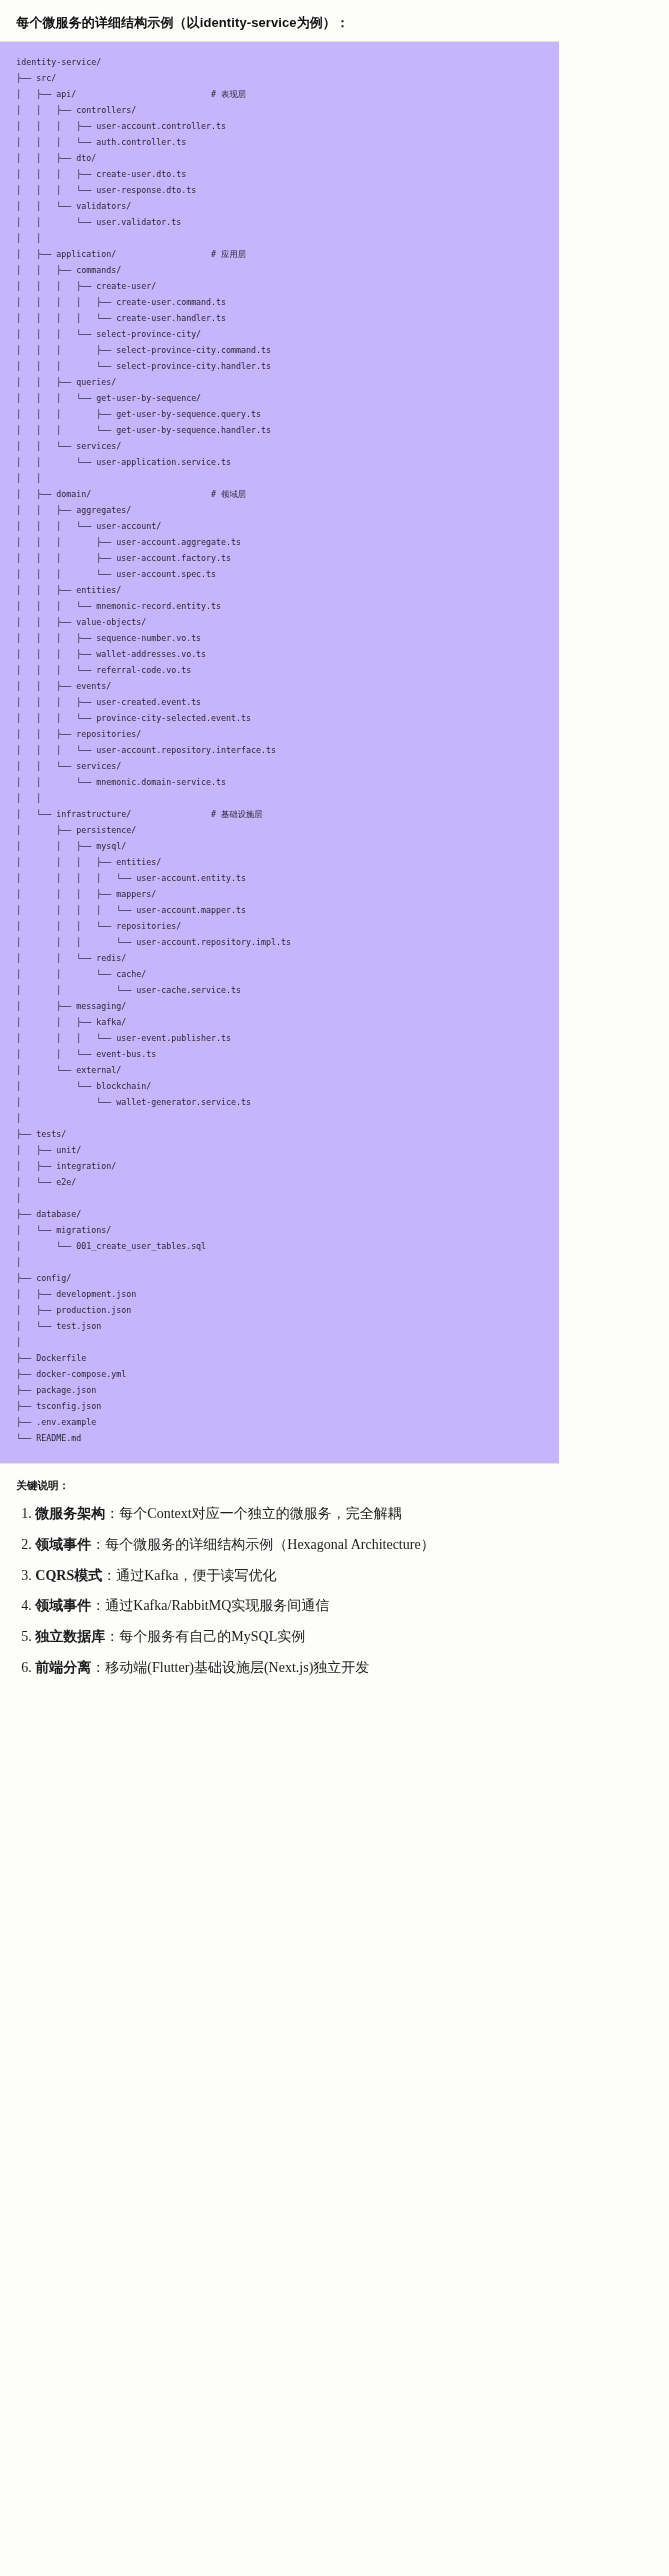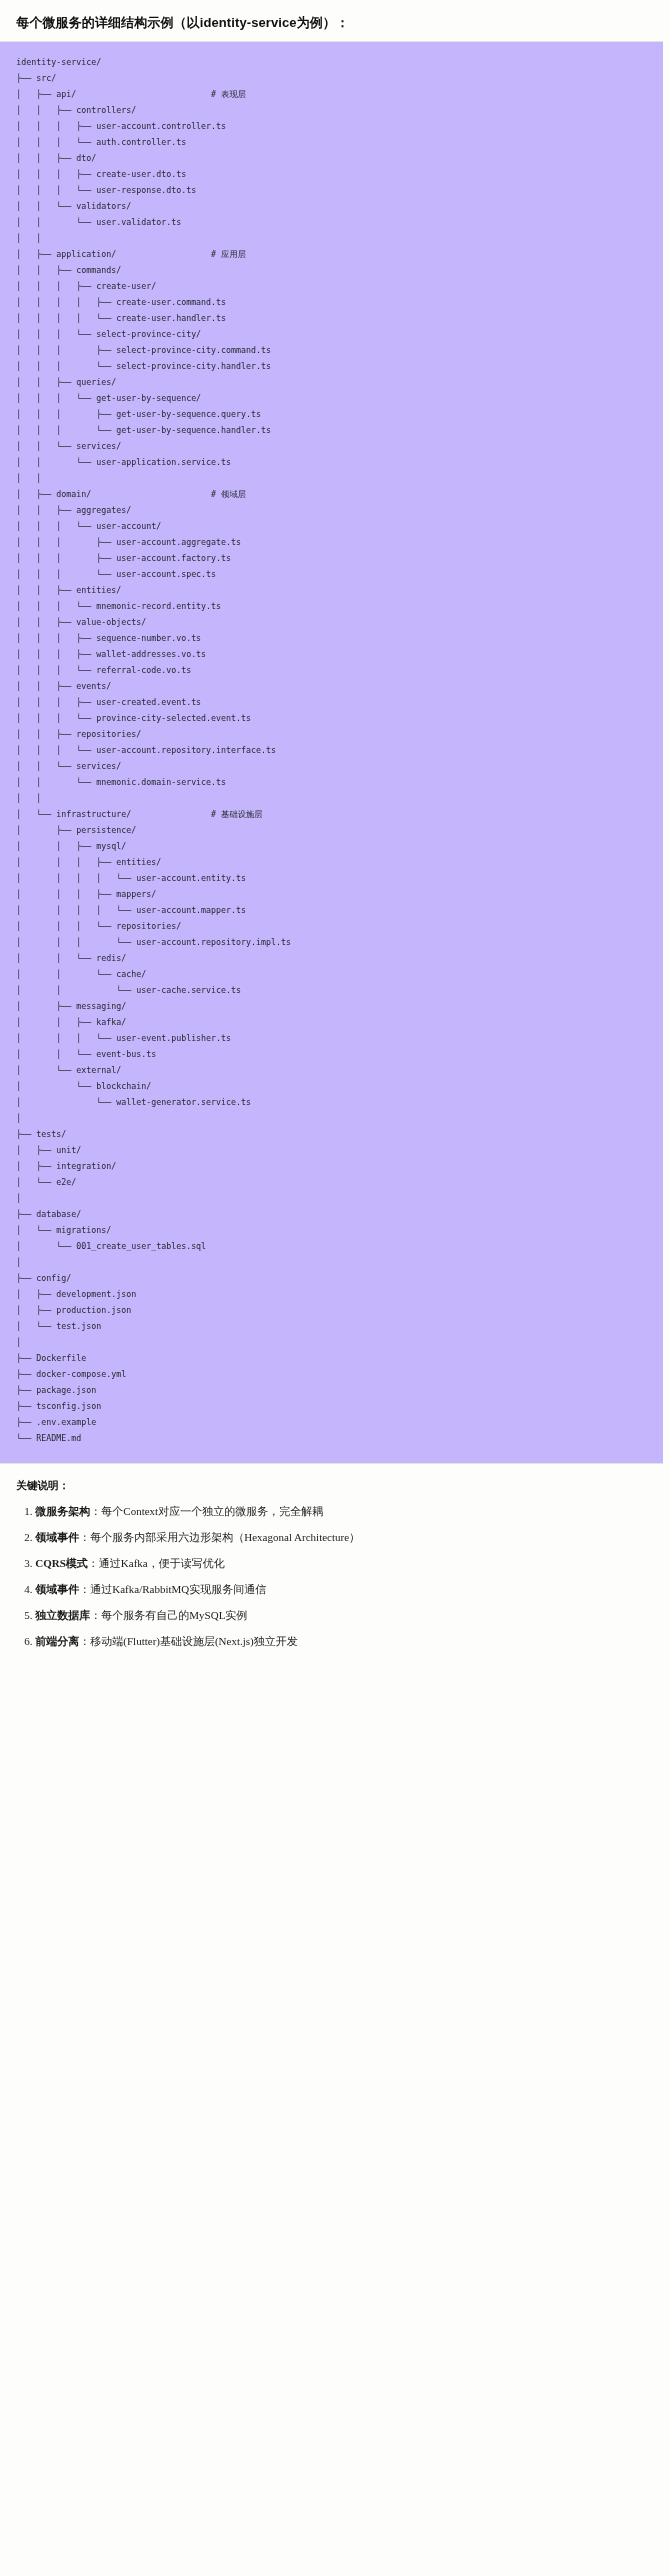--- a/index.html
+++ b/index.html
@@ -7,21 +7,21 @@
     padding: 0;
     background: #fdfdfb;
   }
   body {
     width: 669px;
     font-family: "Liberation Serif", "DejaVu Serif", serif;
     color: #1c1c1c;
     -webkit-font-smoothing: antialiased;
   }
   .page {
-    width: 663px;
+    width: 559px;
     box-sizing: border-box;
     background: #fdfdfb;
   }
 
   
   .title-block {
     padding: 13.8px 16.3px 10px 16.3px;
   }
   .doc-title {
     font-family: "Liberation Sans", "DejaVu Sans", sans-serif;
@@ -67,21 +67,21 @@
     color: #111111;
     margin: 0 0 10px 0;
     line-height: 1.4;
   }
   ol.notes {
     margin: 0;
     padding: 0 0 0 19px;
     list-style-position: outside;
   }
   ol.notes li {
-    font-size: 11px;
+    font-size: 14px;
     line-height: 1.62;
     margin: 0 0 8.1px 0;
     color: #1c1c1c;
   }
   ol.notes li:last-child { margin-bottom: 0; }
   .note-term {
     font-weight: bold;
   }
   .closing {
     margin: 13.8px 0 0 0;
@@ -194,21 +194,21 @@
   <hr class="rule">
 
   <div class="notes-block">
     <div class="notes-title">关键说明：</div>
 
     <ol class="notes">
       <li>
         <span class="note-term">微服务架构</span><span>：每个Context对应一个独立的微服务，完全解耦</span>
       </li>
       <li>
-        <span class="note-term">领域事件</span><span>：每个服务内部采用六边形架构（Hexagonal Architecture）</span>
+        <span class="note-term">领域事件</span><span>：每个微服务的详细结构示例（Hexagonal Architecture）</span>
       </li>
       <li>
         <span class="note-term">CQRS模式</span><span>：通过Kafka，便于读写优化</span>
       </li>
       <li>
         <span class="note-term">领域事件</span><span>：通过Kafka/RabbitMQ实现服务间通信</span>
       </li>
       <li>
         <span class="note-term">独立数据库</span><span>：每个服务有自己的MySQL实例</span>
       </li>

